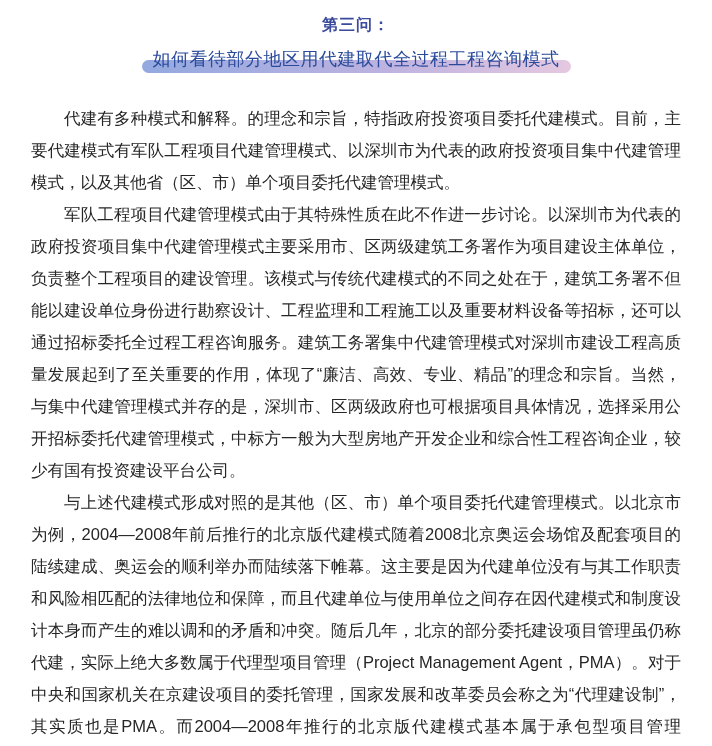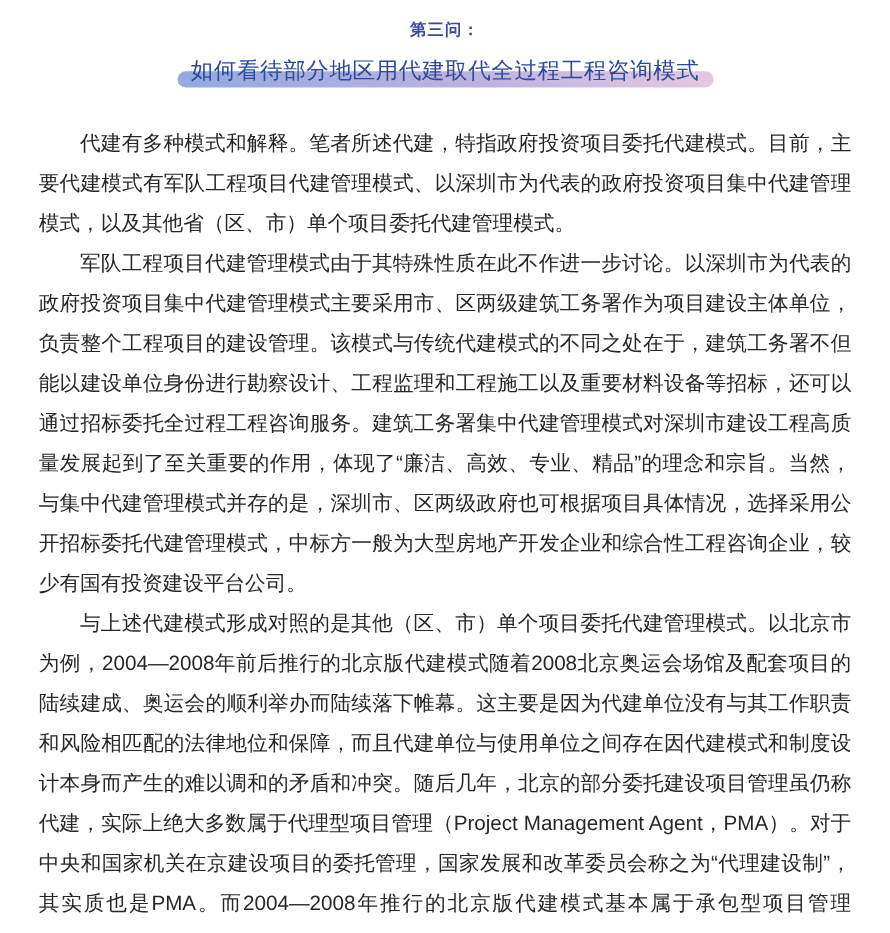--- a/index.html
+++ b/index.html
@@ -16,21 +16,21 @@
   body{
     width:712px;height:746px;
     background:var(--background);
     font-family:"Liberation Sans","DejaVu Sans",sans-serif;
     overflow:hidden;
   }
   .page{width:712px;height:746px;}
   .q-title{
     margin:15px 0 0 0;
     text-align:center;
-    font-size:13px;
+    font-size:16px;
     font-weight:bold;
     letter-spacing:1px;
     color:var(--title_color);
   }
   .subtitle-row{
     text-align:center;
     margin-top:11px;
   }
   .subtitle{
     position:relative;
@@ -69,18 +69,18 @@
 
 <div class="page">
 
   <h1 class="q-title">第三问：</h1>
 
   <div class="subtitle-row">
     <span class="subtitle">如何看待部分地区用代建取代全过程工程咨询模式<span class="highlight-pill"></span></span>
   </div>
 
   <div class="article-body">
-    <p>代建有多种模式和解释。笔者所述代建，特指政府投资项目委托代建模式。目前，主要代建模式有军队工程项目代建管理模式、以深圳市为代表的政府投资项目集中代建管理模式，以及其他省（区、市）单个项目委托代建管理模式。</p>
+    <p>代建有多种模式和解释。的理念和宗旨，特指政府投资项目委托代建模式。目前，主要代建模式有军队工程项目代建管理模式、以深圳市为代表的政府投资项目集中代建管理模式，以及其他省（区、市）单个项目委托代建管理模式。</p>
     <p>军队工程项目代建管理模式由于其特殊性质在此不作进一步讨论。以深圳市为代表的政府投资项目集中代建管理模式主要采用市、区两级建筑工务署作为项目建设主体单位，负责整个工程项目的建设管理。该模式与传统代建模式的不同之处在于，建筑工务署不但能以建设单位身份进行勘察设计、工程监理和工程施工以及重要材料设备等招标，还可以通过招标委托全过程工程咨询服务。建筑工务署集中代建管理模式对深圳市建设工程高质量发展起到了至关重要的作用，体现了“廉洁、高效、专业、精品”的理念和宗旨。当然，与集中代建管理模式并存的是，深圳市、区两级政府也可根据项目具体情况，选择采用公开招标委托代建管理模式，中标方一般为大型房地产开发企业和综合性工程咨询企业，较少有国有投资建设平台公司。</p>
     <p>与上述代建模式形成对照的是其他（区、市）单个项目委托代建管理模式。以北京市为例，2004—2008年前后推行的北京版代建模式随着2008北京奥运会场馆及配套项目的陆续建成、奥运会的顺利举办而陆续落下帷幕。这主要是因为代建单位没有与其工作职责和风险相匹配的法律地位和保障，而且代建单位与使用单位之间存在因代建模式和制度设计本身而产生的难以调和的矛盾和冲突。随后几年，北京的部分委托建设项目管理虽仍称代建，实际上绝大多数属于代理型项目管理（Project Management Agent，PMA）。对于中央和国家机关在京建设项目的委托管理，国家发展和改革委员会称之为“代理建设制”，其实质也是PMA。而2004—2008年推行的北京版代建模式基本属于承包型项目管理（Project Management Contract，PMC）。</p>
   </div>
 
 </div>
 
 </body></html>

